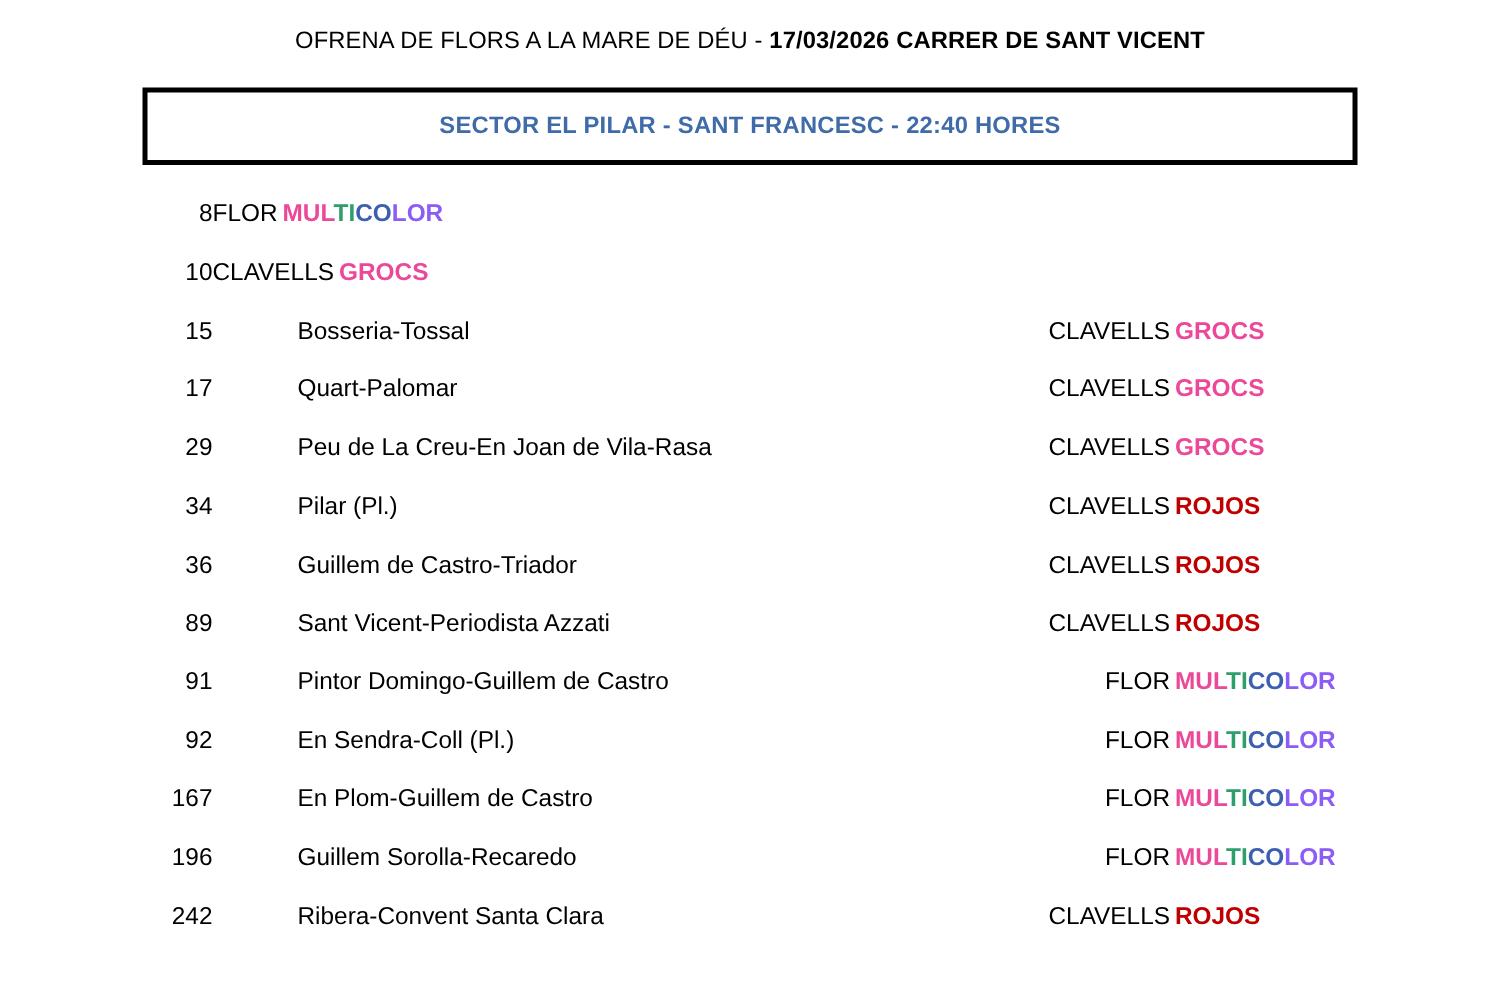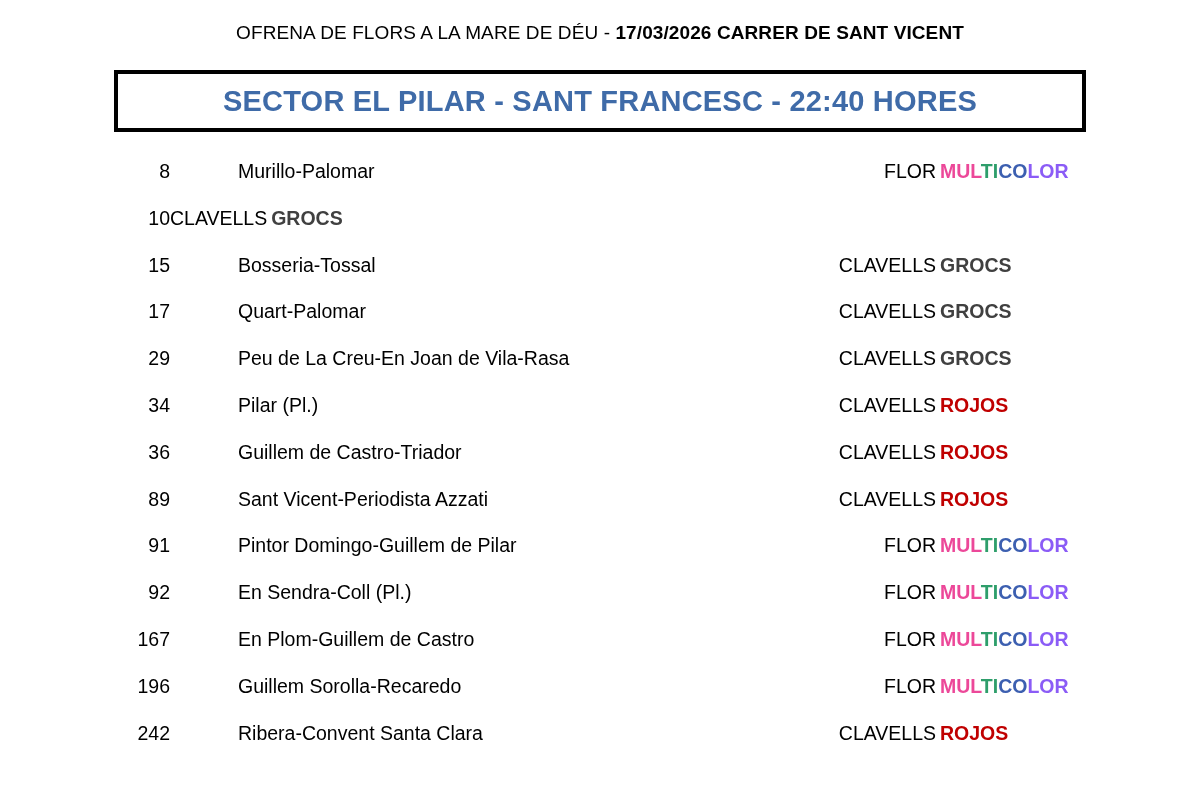--- a/index.html
+++ b/index.html
@@ -38,21 +38,21 @@
     width: 972px;
     height: 62px;
     border: 4px solid #000000;
     box-sizing: border-box;
     display: flex;
     align-items: center;
     justify-content: center;
   }
   .sector-title {
     color: #3f6ba8;
-    font-size: 29px;
+    font-size: 19px;
     font-weight: bold;
     letter-spacing: 0.2px;
     white-space: nowrap;
   }
   .list {
     margin: 28px auto 0 auto;
     width: 1000px;
   }
   .row {
     display: flex;
@@ -75,21 +75,21 @@
     text-align: right;
     white-space: nowrap;
     padding-right: 4px;
   }
   .col-color {
     flex: 0 0 160px;
     text-align: left;
     font-weight: bold;
     white-space: nowrap;
   }
-  .c-grocs { color: #404040; }
+  .c-grocs { color: #ec4899; }
   .c-rojos { color: #c00000; }
   .multi .m1 { color: #ec4899; }
   .multi .m2 { color: #2e9e6b; }
   .multi .m3 { color: #3c5fb0; margin-top: 43px; }
   .multi .m4 { color: #8b5cf6; }
 </style>
 </head>
 <body>
 
 <div class="page">
@@ -98,21 +98,20 @@
     <span class="plain">OFRENA DE FLORS A LA MARE DE DÉU - </span><span class="bold">17/03/2026 CARRER DE SANT VICENT</span>
   </div>
 
   <div class="sector-box">
     <div class="sector-title">SECTOR EL PILAR - SANT FRANCESC - 22:40 HORES</div>
   </div>
 
   <div class="list">
       <div class="row">
         <div class="col-num">8</div>
-        <div class="col-name">Murillo-Palomar</div>
         <div class="col-type">FLOR</div>
         <div class="col-color multi"><span class="m1">MUL</span><span class="m2">TI</span><span class="m3">CO</span><span class="m4">LOR</span></div>
       </div>
       <div class="row">
         <div class="col-num">10</div>
         <div class="col-type">CLAVELLS</div>
         <div class="col-color c-grocs">GROCS</div>
       </div>
       <div class="row">
         <div class="col-num">15</div>
@@ -145,21 +144,21 @@
         <div class="col-color c-rojos">ROJOS</div>
       </div>
       <div class="row">
         <div class="col-num">89</div>
         <div class="col-name">Sant Vicent-Periodista Azzati</div>
         <div class="col-type">CLAVELLS</div>
         <div class="col-color c-rojos">ROJOS</div>
       </div>
       <div class="row">
         <div class="col-num">91</div>
-        <div class="col-name">Pintor Domingo-Guillem de Pilar</div>
+        <div class="col-name">Pintor Domingo-Guillem de Castro</div>
         <div class="col-type">FLOR</div>
         <div class="col-color multi"><span class="m1">MUL</span><span class="m2">TI</span><span class="m3">CO</span><span class="m4">LOR</span></div>
       </div>
       <div class="row">
         <div class="col-num">92</div>
         <div class="col-name">En Sendra-Coll (Pl.)</div>
         <div class="col-type">FLOR</div>
         <div class="col-color multi"><span class="m1">MUL</span><span class="m2">TI</span><span class="m3">CO</span><span class="m4">LOR</span></div>
       </div>
       <div class="row">

